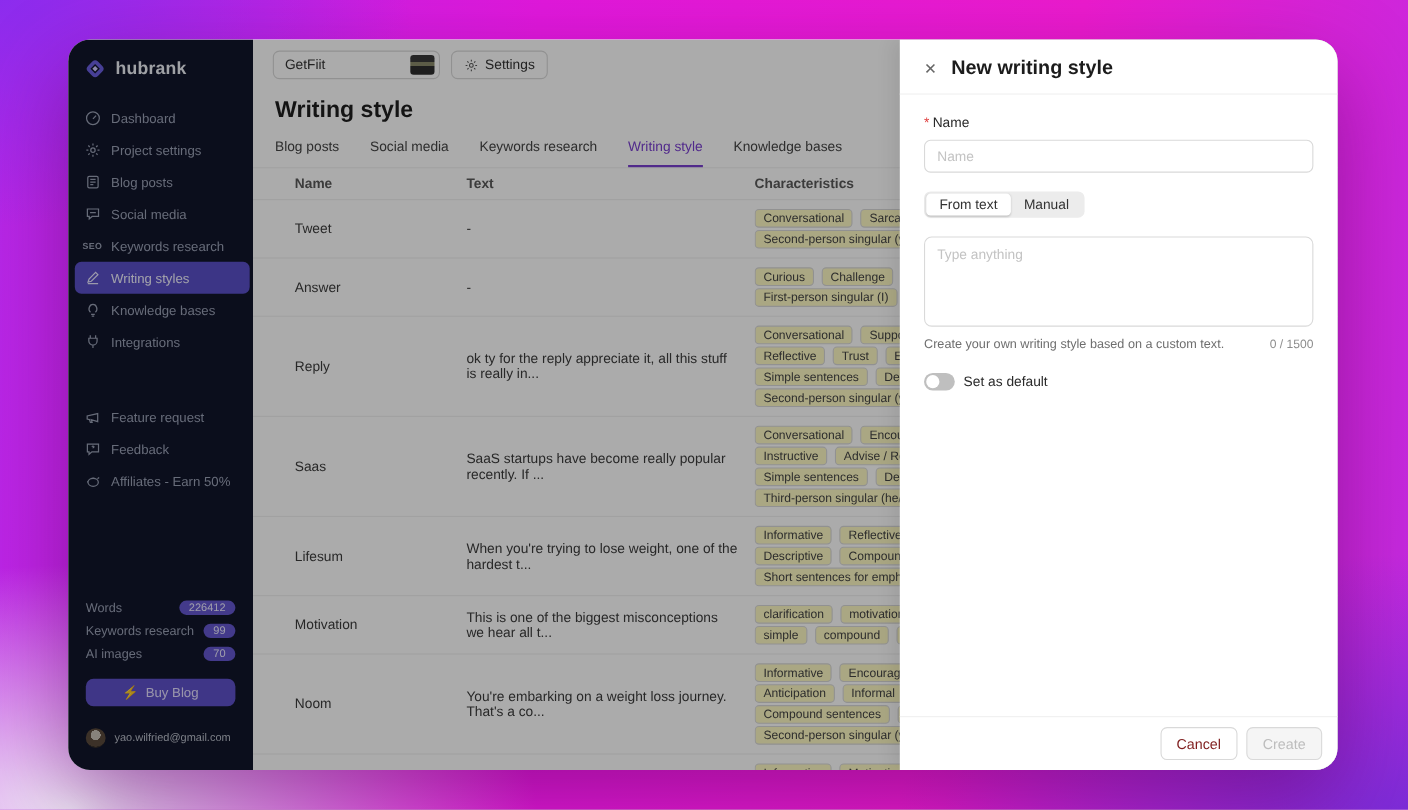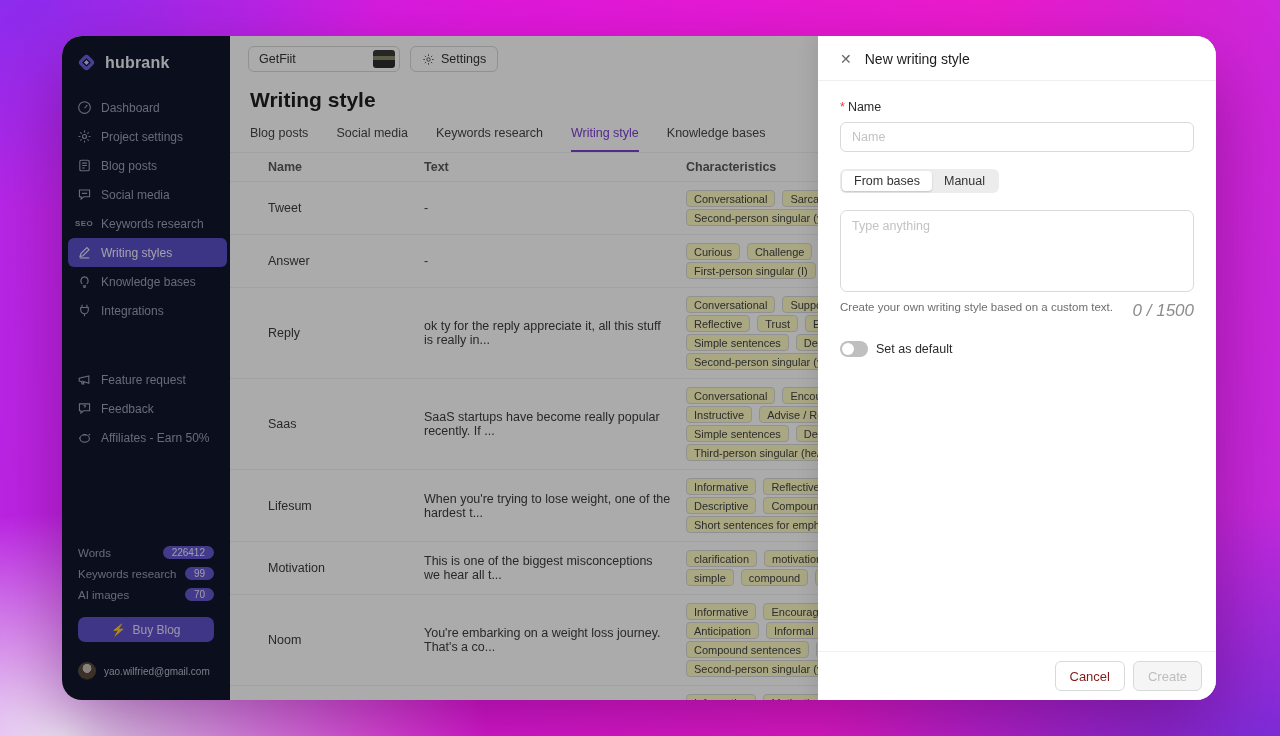--- a/index.html
+++ b/index.html
@@ -57,33 +57,33 @@
   .cell-name, .cell-text { font-size:12.5px; color:#3c3c3c; padding-right:14px; }
   .cell-tags { overflow:hidden; }
   .tagline { display:flex; gap:7px; margin:2px 0; white-space:nowrap; }
   .tag { display:inline-flex; align-items:center; height:17px; padding:0 7px; border:1px solid #d9d9d9; background:#fef9c3; border-radius:4px; font-size:11px; color:#444; }
   
   .mask { position:absolute; inset:0; background:rgba(0,0,0,0.33); z-index:2; }
   
   .drawer { position:absolute; top:0; right:0; bottom:0; width:398px; background:#fff; z-index:3; display:flex; flex-direction:column; box-shadow:-6px 0 16px rgba(0,0,0,0.08); }
   .drawer-header { display:flex; align-items:center; gap:13px; padding:15px 22px 13px; border-bottom:1px solid #f0f0f0; }
   .drawer-close { font-size:14px; color:#666; cursor:pointer; line-height:1; }
-  .drawer-title { font-size:14px; font-weight:normal; color:#1c1c1c; }
+  .drawer-title { font-size:18px; font-weight:bold; color:#1c1c1c; }
   .drawer-body { padding:16px 22px 0; flex:1; }
   .field-label { font-size:12.5px; color:#2a2a2a; }
   .req { color:#e04242; margin-right:3px; font-size:12.5px; }
   .name-input { margin-top:7px; width:100%; height:30px; border:1px solid #d9d9d9; border-radius:6px; padding:0 11px; font-size:12.5px; color:#333; font-family:inherit; outline:none; }
   .name-input::placeholder, .style-textarea::placeholder { color:#c3c3c3; }
   .segmented { display:inline-flex; background:#ececec; border-radius:6px; padding:2px; margin-top:17px; }
   .seg-opt { font-size:12.5px; color:#333; padding:3px 12px; border-radius:4px; cursor:pointer; }
   .seg-opt.active { background:#fff; box-shadow:0 1px 2px rgba(0,0,0,0.18); }
   .style-textarea { margin-top:17px; width:100%; height:82px; border:1px solid #d9d9d9; border-radius:7px; padding:8px 11px; font-size:12.5px; color:#333; font-family:inherit; resize:none; outline:none; }
   .helper-row { display:flex; justify-content:space-between; margin-top:5px; }
   .helper-text { font-size:11.5px; color:#6e6e6e; }
-  .counter { font-size:17px; color:#8c8c8c;font-style:italic; }
+  .counter { font-size:11px; color:#8c8c8c; }
   .toggle-row { display:flex; align-items:center; gap:8px; margin-top:20px; }
   .switch { width:28px; height:16px; border-radius:8px; background:#bfbfbf; position:relative; cursor:pointer; }
   .switch .knob { position:absolute; left:2px; top:2px; width:12px; height:12px; border-radius:50%; background:#fff; }
   .toggle-label { font-size:12.5px; color:#2a2a2a; }
   .drawer-footer { border-top:1px solid #f0f0f0; padding:9px 14px; display:flex; justify-content:flex-end; gap:8px; }
   .btn { height:30px; padding:0 14px; border-radius:6px; font-size:13px; cursor:pointer; font-family:inherit; }
   .btn-cancel { background:#fff; border:1px solid #d9d9d9; color:#7f1d1d; }
   .btn-create { background:#f5f5f5; border:1px solid #d9d9d9; color:#bdbdbd; cursor:not-allowed; }
   svg { display:block; }
 </style>
@@ -412,21 +412,21 @@
     <div class="drawer-header">
       <span class="drawer-close">✕</span>
       <span class="drawer-title">New writing style</span>
     </div>
     <div class="drawer-body">
       <div>
         <span class="req">*</span><span class="field-label">Name</span>
       </div>
       <input class="name-input" placeholder="Name" style="">
       <div class="segmented" id="segmented">
-          <span class="seg-opt active">From bases</span>
+          <span class="seg-opt active">From text</span>
           <span class="seg-opt">Manual</span>
         </div>
       <textarea class="style-textarea" placeholder="Type anything" style=""></textarea>
       <div class="helper-row">
         <span class="helper-text">Create your own writing style based on a custom text.</span>
         <span class="counter">0 / 1500</span>
       </div>
       <div class="toggle-row">
         <span class="switch">
             <span class="knob"></span>

